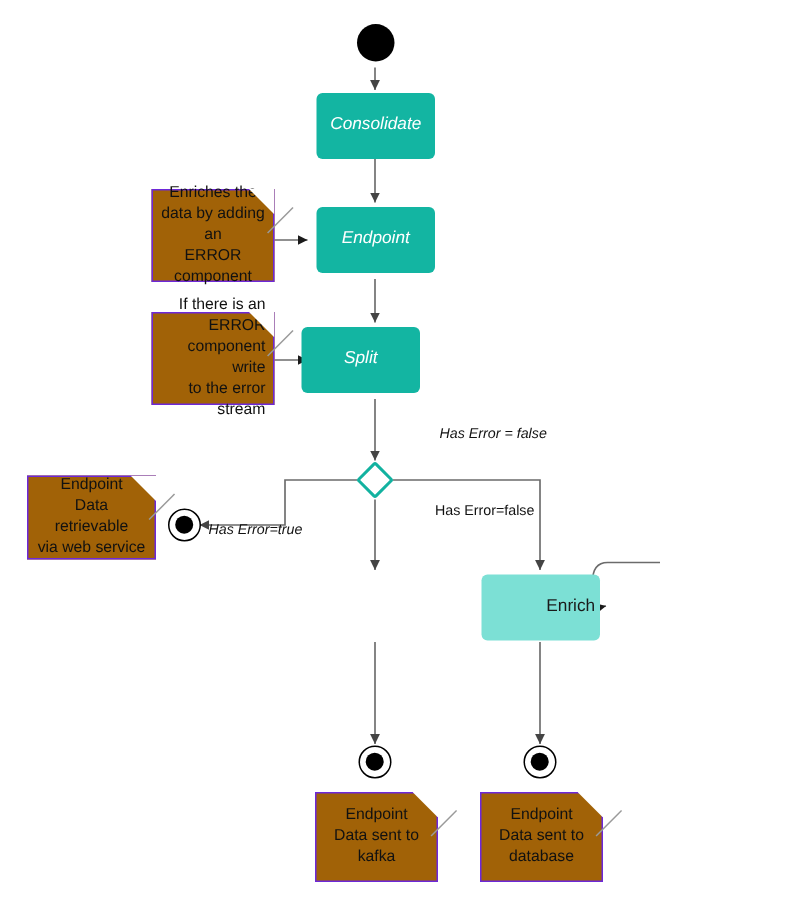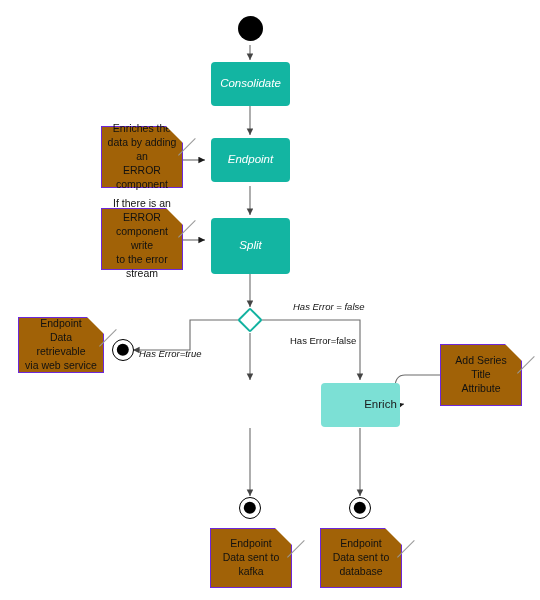--- a/index.html
+++ b/index.html
@@ -174,21 +174,21 @@
   <div class="node start-node" style="left:238px; top:16px; width:25px; height:25px;"></div>
 
   <div class="node activity activity-dark" style="left:211px; top:62px; width:79px; height:44px;">
     <span>Consolidate</span>
   </div>
 
   <div class="node activity activity-dark" style="left:211px; top:138px; width:79px; height:44px;">
     <span>Endpoint</span>
   </div>
 
-  <div class="node activity activity-dark" style="left:211px; top:218px; width:79px; height:56px;">
+  <div class="node activity activity-dark" style="left:201px; top:218px; width:79px; height:44px;">
     <span>Split</span>
   </div>
 
   <div class="node decision" style="left:241px; top:311px; width:18px; height:18px;"></div>
 
 
   <div class="node activity activity-light" style="left:321px; top:383px; width:79px; height:44px;padding-left:40px;">
     <span>Enrich</span>
   </div>
 
@@ -200,58 +200,52 @@
 
   <div class="node note" style="left:101px; top:126px; width:82px; height:62px;">
     <span class="note-text">Enriches the
 data by adding an
 ERROR
 component</span>
     <span class="fold-cover"></span>
     <span class="fold-line"></span>
   </div>
 
-  <div class="node note" style="left:101px; top:208px; width:82px; height:62px;">
+  <div class="node note" style="left:101px; top:208px; width:82px; height:62px;text-align:right;">
     <span class="note-text">If there is an
 ERROR
 component  write
 to the error stream</span>
     <span class="fold-cover"></span>
     <span class="fold-line"></span>
   </div>
 
   <div class="node note" style="left:18px; top:317px; width:86px; height:56px;">
     <span class="note-text">Endpoint
 Data retrievable
 via web service</span>
     <span class="fold-cover"></span>
     <span class="fold-line"></span>
   </div>
 
-  <div class="node note" style="left:440px; top:344px; width:82px; height:62px;">
-    <span class="note-text">Add Series Title
-Attribute</span>
-    <span class="fold-cover"></span>
-    <span class="fold-line"></span>
-  </div>
 
   <div class="node note" style="left:210px; top:528px; width:82px; height:60px;">
     <span class="note-text">Endpoint
 Data sent to kafka</span>
     <span class="fold-cover"></span>
     <span class="fold-line"></span>
   </div>
 
   <div class="node note" style="left:320px; top:528px; width:82px; height:60px;">
     <span class="note-text">Endpoint
 Data sent to
 database</span>
     <span class="fold-cover"></span>
     <span class="fold-line"></span>
   </div>
 
-  <div class="edge-label italic" style="left:293px; top:301px;">Has Error = false</div>
+  <div class="edge-label italic" style="left:293px; top:284px;">Has Error = false</div>
 
   <div class="edge-label" style="left:258px; top:335px;padding-left:32px;">Has Error=false</div>
 
   <div class="edge-label italic" style="left:139px; top:348px;font-style:italic;">Has Error=true</div>
 
 </div>
 
 </body></html>

